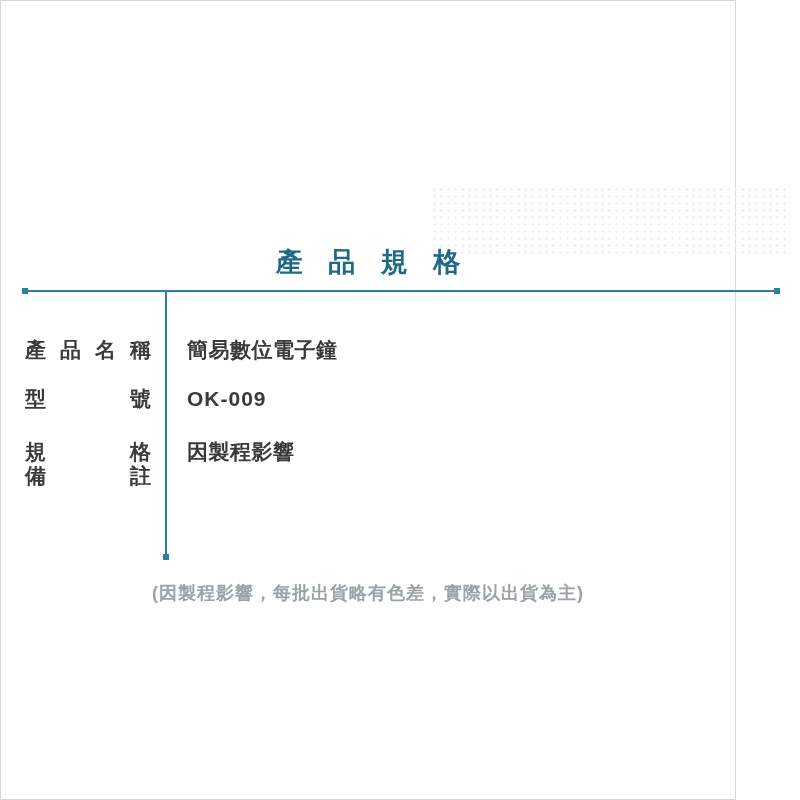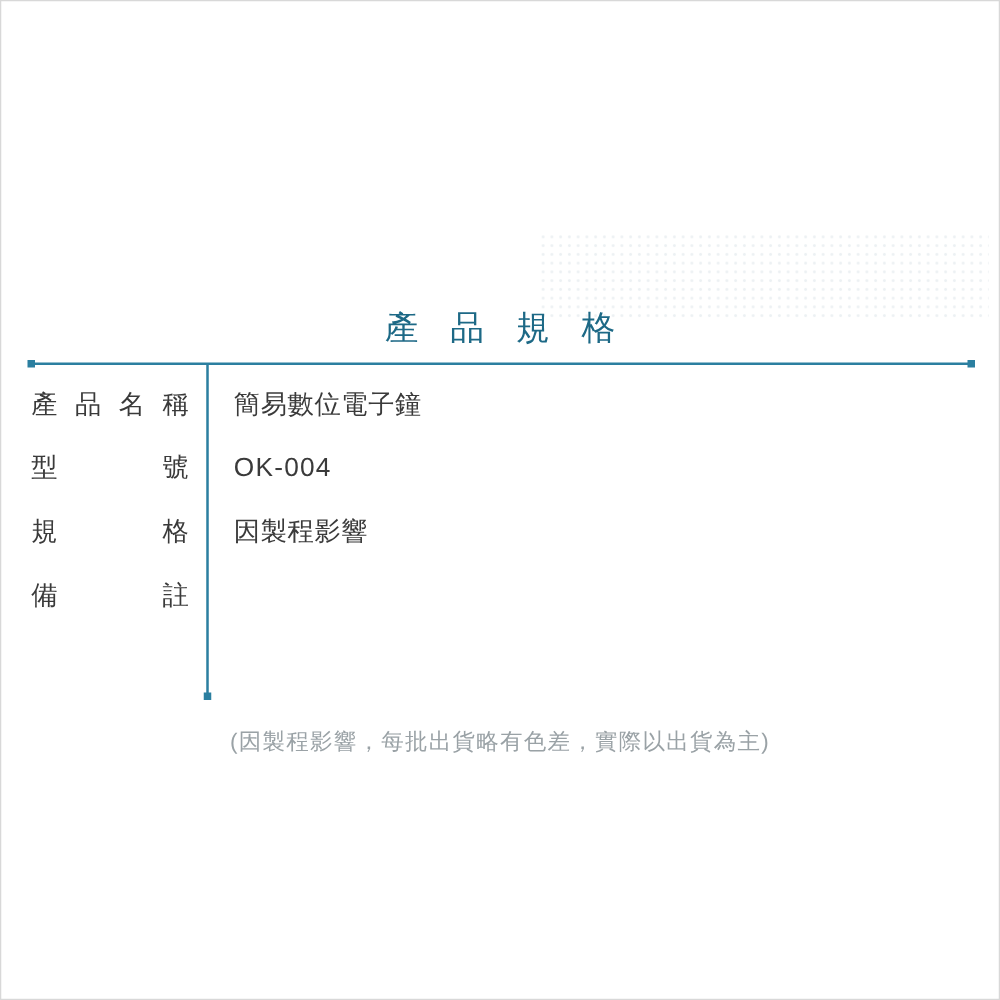--- a/index.html
+++ b/index.html
@@ -8,25 +8,26 @@
   }
   body {
     width: 800px;
     height: 800px;
     background: #ffffff;
     font-family: "Liberation Sans", sans-serif;
     overflow: hidden;
   }
   .page {
     position: relative;
-    width: 800px;
+    width: 736px;
     height: 800px;
     box-sizing: border-box;
     border: 1px solid #d8d8d8;
     background: #ffffff;
+    font-weight: bold;
   }
 
   
   .dot-texture {
     position: absolute;
     left: 430px;
     top: 185px;
     width: 360px;
     height: 70px;
     background-image: radial-gradient(#e9eef1 1px, transparent 1.2px);
@@ -106,20 +107,21 @@
     justify-content: space-between;
     box-sizing: border-box;
     padding-right: 14px;
   }
   .spec-label .ch { display: inline-block; }
   .spec-value {
     margin-left: 22px;
     font-size: 21px;
     color: #3a3a3a;
     letter-spacing: 0.5px;
+    margin-top: 27px;
   }
   .spec-value.model {
     letter-spacing: 1px;
   }
 
   .footnote {
     position: absolute;
     left: 0;
     right: 0;
     top: 580px;
@@ -157,21 +159,21 @@
         <span class="ch">稱</span>
       </div>
       <div class="spec-value">簡易數位電子鐘</div>
     </div>
 
     <div class="spec-row">
       <div class="spec-label">
         <span class="ch">型</span>
         <span class="ch">號</span>
       </div>
-      <div class="spec-value model">OK-004</div>
+      <div class="spec-value model">OK-009</div>
     </div>
 
     <div class="spec-row">
       <div class="spec-label">
         <span class="ch">規</span>
         <span class="ch">格</span>
       </div>
       <div class="spec-value">因製程影響</div>
     </div>
 

